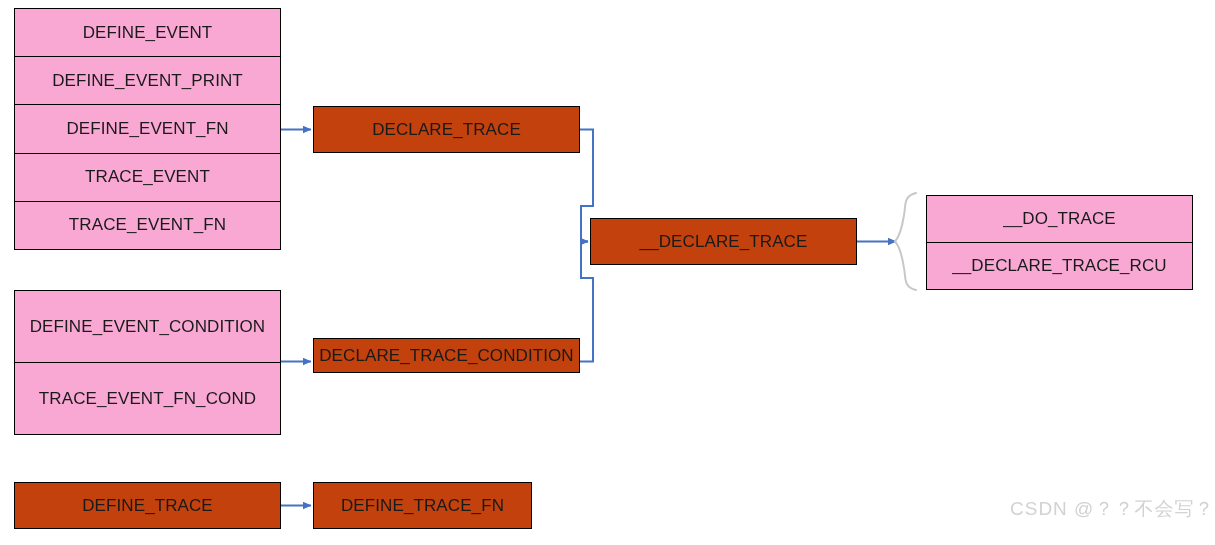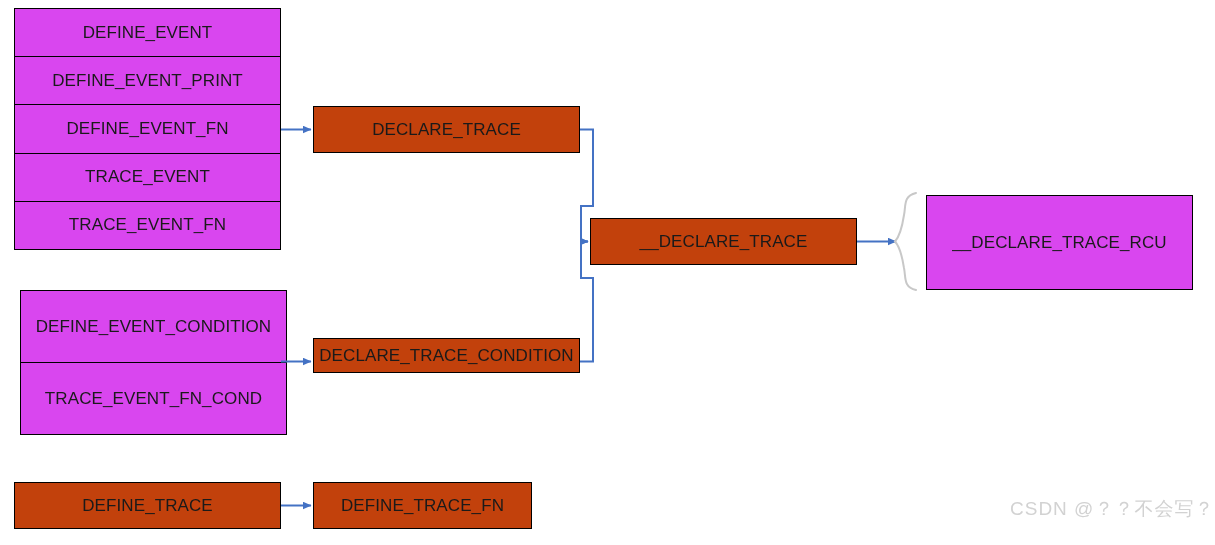--- a/index.html
+++ b/index.html
@@ -28,21 +28,21 @@
     color: #1a1a1a;
     font-size: 17px;
     letter-spacing: 0.1px;
     white-space: nowrap;
   }
   
   .stack {
     position: absolute;
     box-sizing: border-box;
     border: 1.6px solid #000000;
-    background: #d946ef;
+    background: #f9a8d4;
     display: flex;
     flex-direction: column;
   }
   .stack .row {
     box-sizing: border-box;
     flex: 1 1 0;
     display: flex;
     align-items: center;
     justify-content: center;
     color: #1a1a1a;
@@ -73,36 +73,37 @@
 <div id="canvas">
 
   <div class="stack" style="left:14px; top:8px; width:267px; height:242px;">
     <div class="row">DEFINE_EVENT</div>
     <div class="row">DEFINE_EVENT_PRINT</div>
     <div class="row">DEFINE_EVENT_FN</div>
     <div class="row">TRACE_EVENT</div>
     <div class="row">TRACE_EVENT_FN</div>
   </div>
 
-  <div class="stack" style="left:14px; top:290px; width:267px; height:145px;margin-left:6px;">
+  <div class="stack" style="left:14px; top:290px; width:267px; height:145px;">
     <div class="row">DEFINE_EVENT_CONDITION</div>
     <div class="row">TRACE_EVENT_FN_COND</div>
   </div>
 
   <div class="box" style="left:14px; top:482px; width:267px; height:47px;">DEFINE_TRACE</div>
 
   <div class="box" style="left:313px; top:106px; width:267px; height:47px;">DECLARE_TRACE</div>
 
   <div class="box" style="left:313px; top:338px; width:267px; height:35px;">DECLARE_TRACE_CONDITION</div>
 
   <div class="box" style="left:313px; top:482px; width:219px; height:47px;">DEFINE_TRACE_FN</div>
 
   <div class="box" style="left:590px; top:218px; width:267px; height:47px;">__DECLARE_TRACE</div>
 
   <div class="stack" style="left:926px; top:195px; width:267px; height:95px;">
+    <div class="row">__DO_TRACE</div>
     <div class="row">__DECLARE_TRACE_RCU</div>
   </div>
 
   <svg class="conn" style="left:0; top:0;" width="1215" height="545" viewBox="0 0 1215 545">
     <defs>
       <marker id="arrow" markerWidth="9" markerHeight="8" refX="8.5" refY="4" orient="auto" markerUnits="userSpaceOnUse">
         <path d="M0,0 L9,4 L0,8 z" fill="#4472c4"></path>
       </marker>
     </defs>
 

